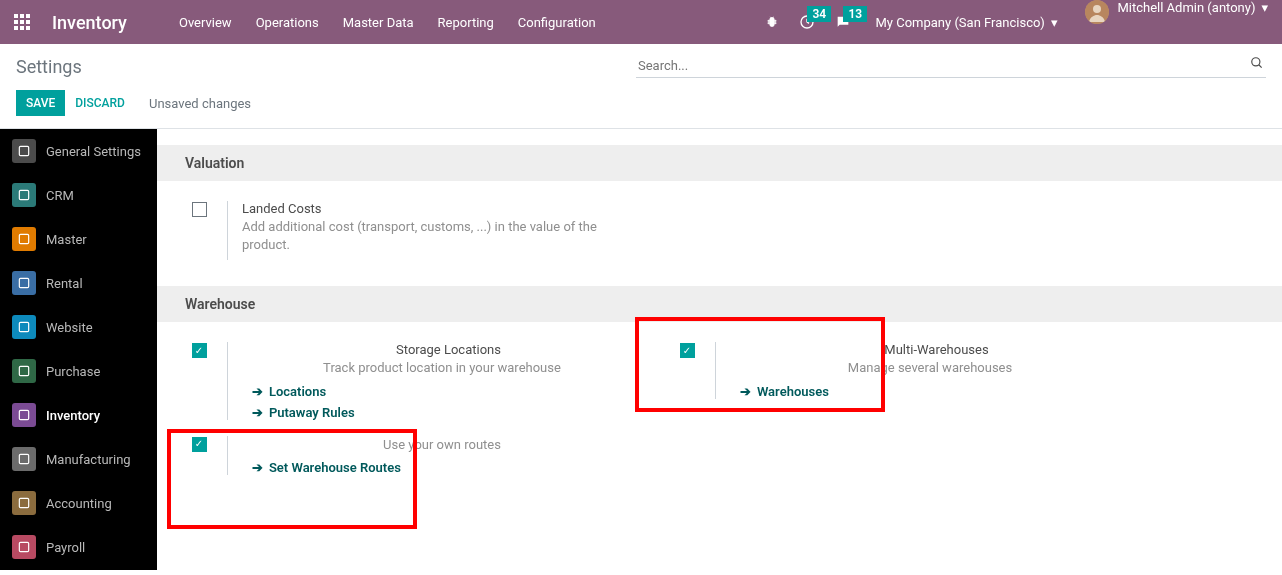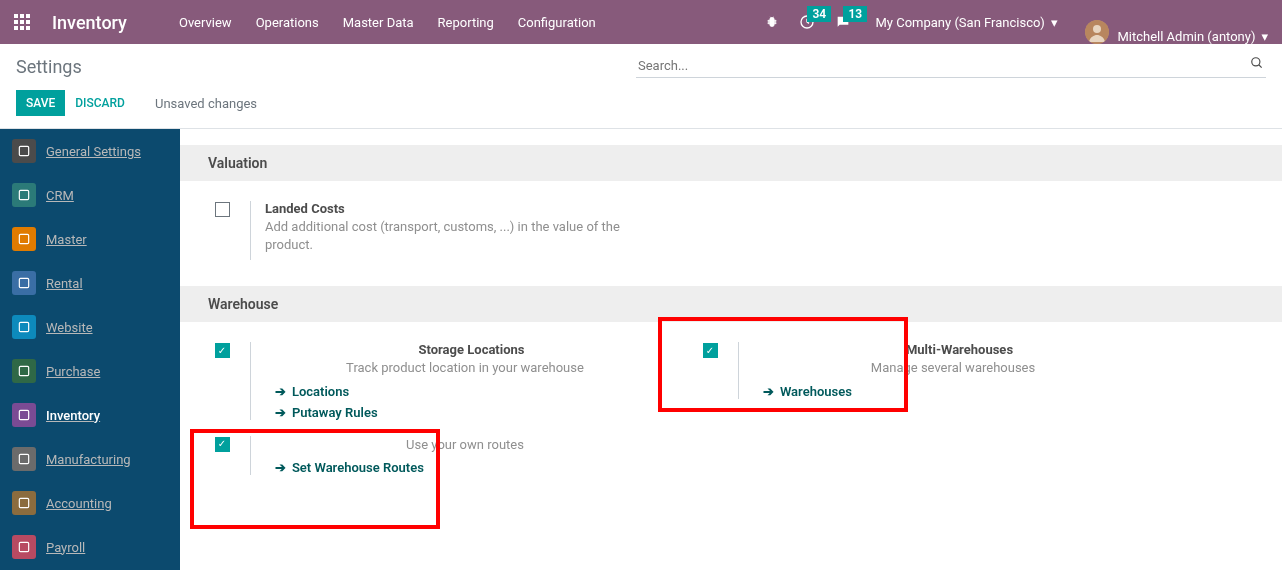--- a/index.html
+++ b/index.html
@@ -28,21 +28,21 @@
       position: absolute;
       top: 6px; left: 18px;
       background: #00a09d;
       color: #fff;
       font-size: 12px;
       border-radius: 0;
       padding: 1px 5px;
       font-weight: 600;
     }
     .company-switch { padding: 0 14px; height: 44px; display: flex; align-items: center; cursor: pointer; font-size: 13px; }
-    .user-menu { padding: 0 14px; height: 44px; display: flex; align-items: flex-end; cursor: pointer; font-size: 13px; }
+    .user-menu { padding: 0 14px; height: 44px; display: flex; align-items: flex-start; cursor: pointer; font-size: 13px; }
     .avatar {
       width: 24px; height: 24px; border-radius: 50%; background: #c09070;
       display: inline-flex; align-items: center; justify-content: center;
       margin-right: 8px; font-size: 10px; color: #fff; overflow: hidden;
     }
     .caret-down { margin-left: 6px; }
 
     
     .control-panel {
       display: flex;
@@ -60,37 +60,36 @@
     }
     .cp-search .search-icon { position: absolute; right: 2px; top: 2px; color: #4c4c4c; }
     .cp-bottom { display: flex; align-items: center; padding: 8px 16px 12px 16px; }
     .btn {
       border: none; padding: 6px 10px; font-size: 12px; cursor: pointer;
       font-weight: 500;
       text-align: center;
     }
     .btn-primary { background: #00a09d; color: #fff; }
     .btn-link { background: transparent; color: #00a09d; }
-    .unsaved { color: #6c757d; margin-left: 20px; font-size: 13px; }
+    .unsaved { color: #6c757d; margin-left: 14px; font-size: 13px; }
 
     
     .main-area {
       display: flex;
       height: calc(575px - 44px - 90px);
       overflow: hidden;
     }
 
     
     .sidebar {
-      width: 180px;
-      background: #0c4a6e;
+      width: 157px;
+      background: #000000;
       color: #b8b8b8;
       overflow-y: auto;
       height: 100%;
-      text-decoration: underline;
     }
     .sidebar::-webkit-scrollbar { width: 10px; }
     .sidebar::-webkit-scrollbar-thumb { background: #585858; }
     .sidebar-item {
       display: flex; align-items: center;
       padding: 10px 12px; cursor: pointer;
       font-size: 13px;
     }
     .sidebar-item.active { color: #fff; font-weight: 500; }
     .sidebar-icon {
@@ -148,21 +147,21 @@
       align-items: center; justify-content: center;
       cursor: pointer;
       background: #fff;
     }
     .chk.checked { background: #00a09d; border-color: #00a09d; color: #fff; }
     .chk.checked::after { content: "✓"; font-size: 10px; line-height: 1; }
     .divider {
       width: 1px; align-self: stretch; background: #ced4da; margin: 0 14px;
     }
     .setting-main { flex: 1; }
-    .setting-title { font-size: 13px; font-weight: 700; color: #4c4c4c; margin-bottom: 2px; }
+    .setting-title { font-size: 13px; font-weight: 400; color: #4c4c4c; margin-bottom: 2px; }
     .setting-desc { font-size: 13px; color: #8f8f8f; line-height: 1.4; margin-bottom: 6px; max-width: 400px;}
     .setting-link {
       color: #00595b; font-weight: 600; font-size: 13px;
       cursor: pointer; display: flex; align-items: center; margin: 6px 0 0 10px;
     }
     .setting-link .arrow { margin-right: 6px; }
     .red-box-1 {
       position: absolute;
       border: 4px solid #ff0000;
       pointer-events: none;

